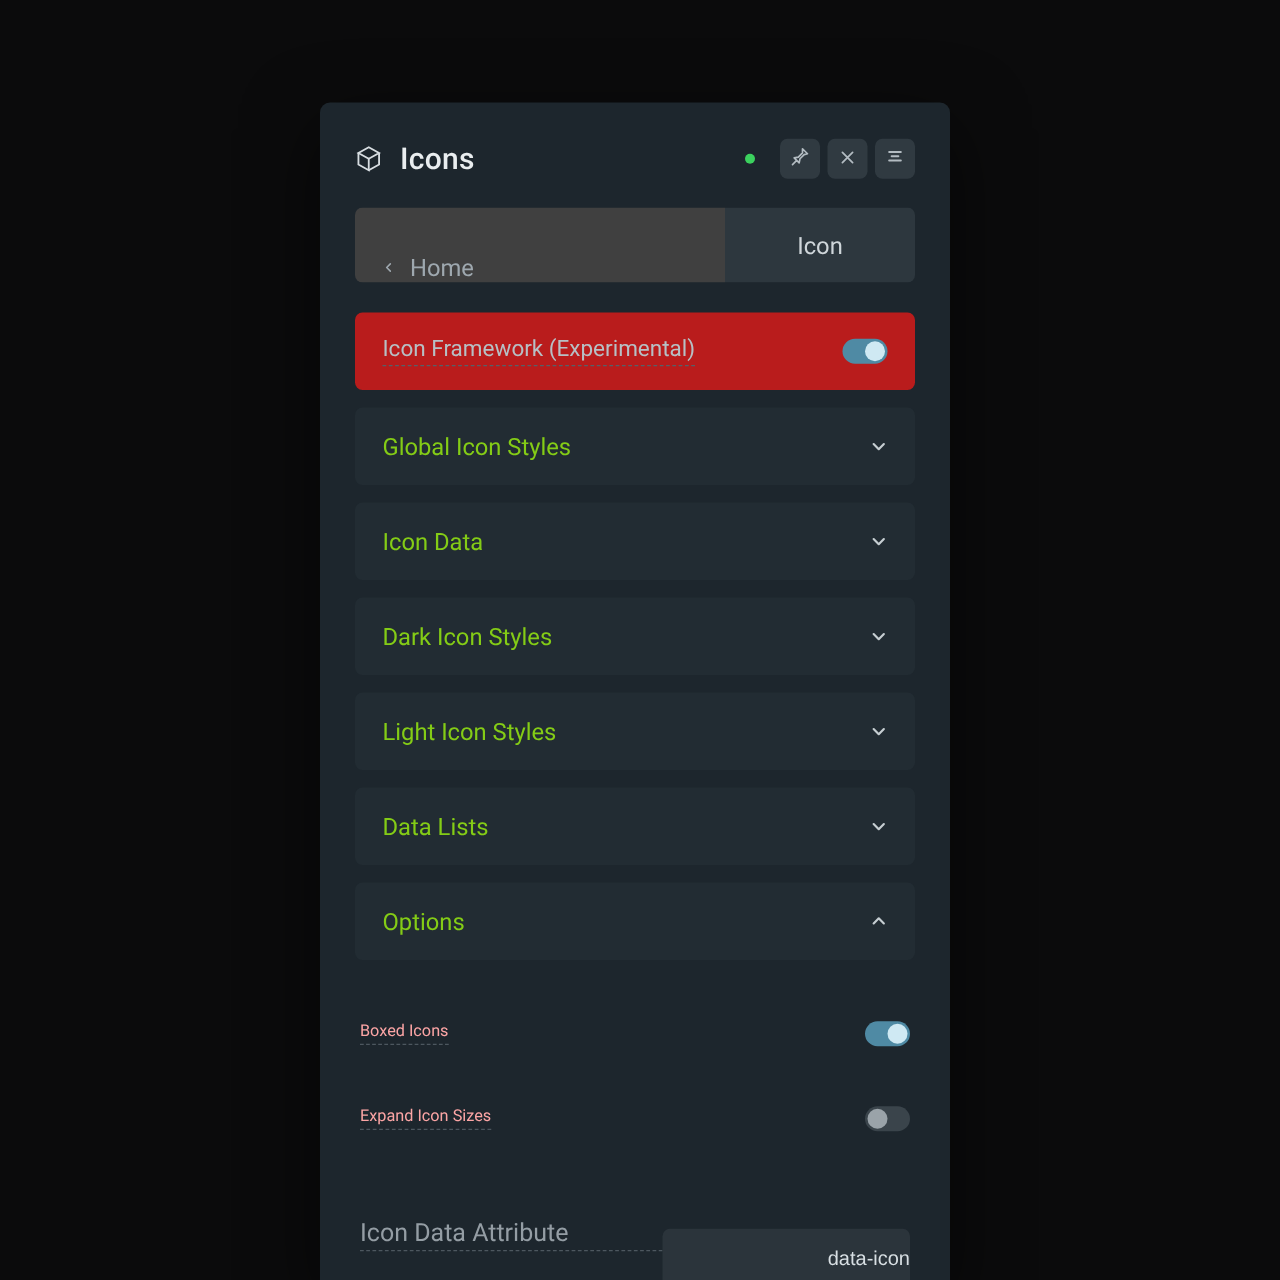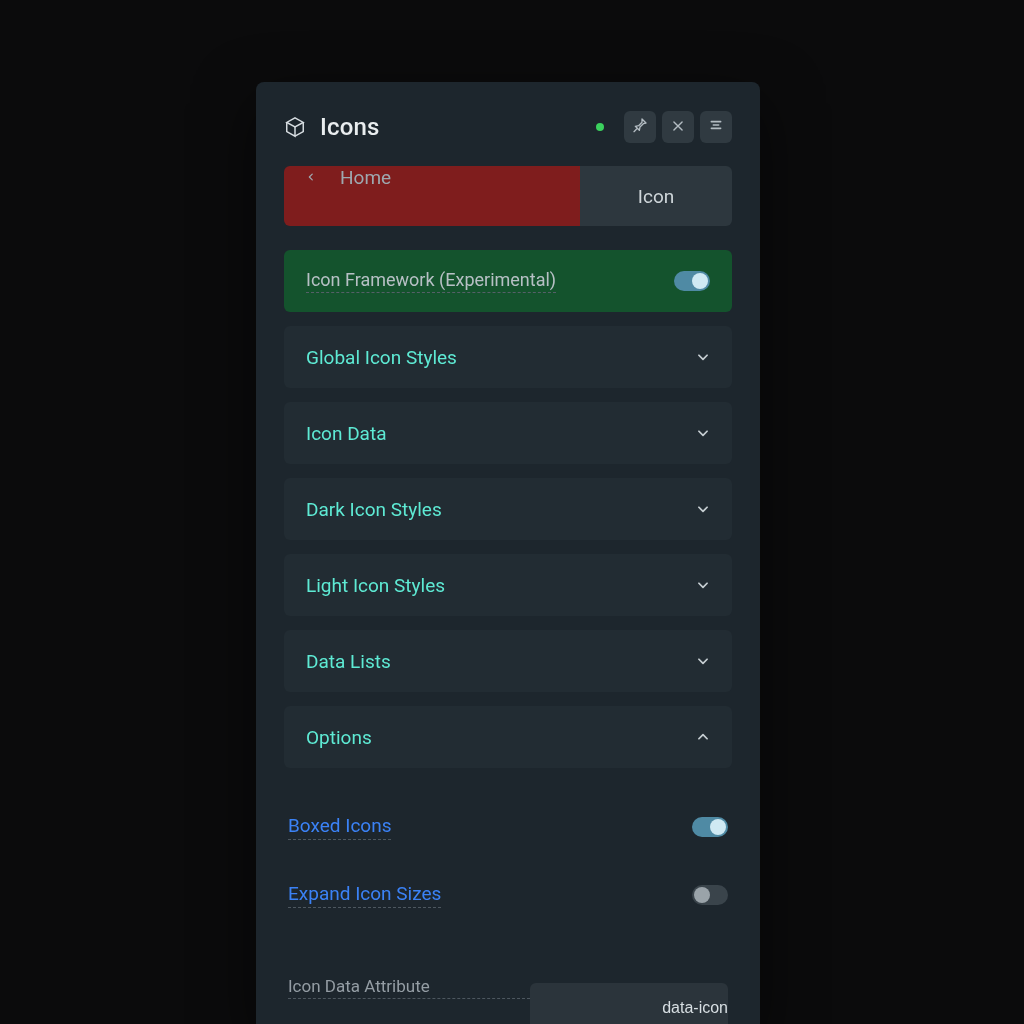--- a/index.html
+++ b/index.html
@@ -59,43 +59,43 @@
   
   .navrow {
     display: flex;
     margin-top: 18px;
     height: 60px;
     border-radius: 6px;
     overflow: hidden;
   }
   .navrow .back {
     flex: 1;
-    background: #7f1d1d;
+    background: #404040;
     display: flex;
-    align-items: flex-start;
+    align-items: flex-end;
     padding-left: 22px;
     color: #9ea8af;
     font-size: 19px;
     cursor: pointer;
-    gap: 24px;
+    gap: 12px;
   }
   .navrow .save {
     width: 152px;
     background: #2d373e;
     color: #cfd6da;
     font-size: 19px;
     display: flex; align-items:center; justify-content:center;
     cursor: pointer;
   }
 
   
   .sections { margin-top: 24px; }
 
   .framework {
-    background: #14532d;
+    background: #b91c1c;
     border-radius: 6px;
     height: 62px;
     display:flex; align-items:center;
     padding: 0 22px;
     margin-bottom: 14px;
   }
   .framework .flabel {
     color: #b7c0c5;
     font-size: 18px;
     border-bottom: 1px dashed #556068;
@@ -107,51 +107,51 @@
   .accordion {
     background: #222c33;
     border-radius: 6px;
     height: 62px;
     display:flex; align-items:center; justify-content:space-between;
     padding: 0 22px;
     margin-bottom: 14px;
     cursor: pointer;
   }
   .accordion .alabel {
-    color: #5eead4;
+    color: #84cc16;
     font-size: 19px;
   }
   .accordion .chev { color:#c6ced2; display:flex; }
 
   
   .options-body {
     padding: 6px 4px 0 4px;
   }
   .opt-row {
     display:flex; align-items:center;
     height: 58px;
     margin-top: 10px;
   }
   .opt-row .olabel {
-    color: #3b82f6;
-    font-size: 19px;
+    color: #fca5a5;
+    font-size: 13px;
     border-bottom: 1px dashed #4d575f;
     padding-bottom: 2px;
     cursor: help;
     text-align: right;
   }
   .opt-row .sp { flex:1; }
 
   .input-row {
     display:flex; align-items:center;
     margin-top: 18px;
   }
   .input-row .olabel {
     color: #949da4;
-    font-size: 17px;
+    font-size: 20px;
     border-bottom: 1px dashed #4d575f;
     padding-bottom: 2px;
     cursor: help;
     flex:1;
   }
   .input-row input {
     width: 198px;
     height: 50px;
     background: #2b343b;
     border: none;

